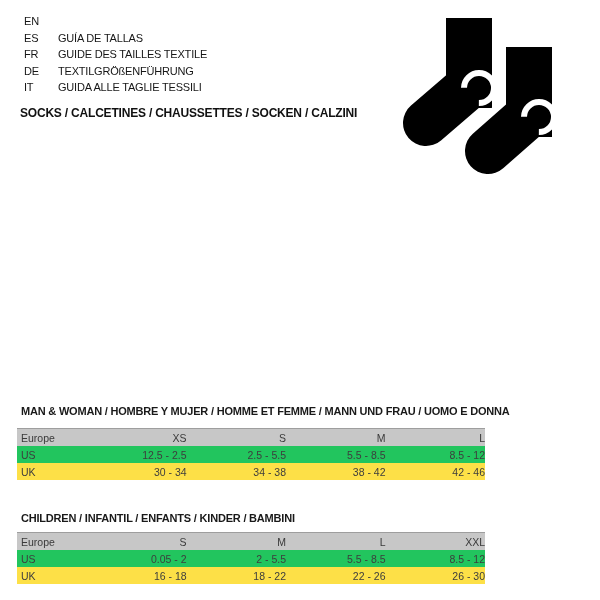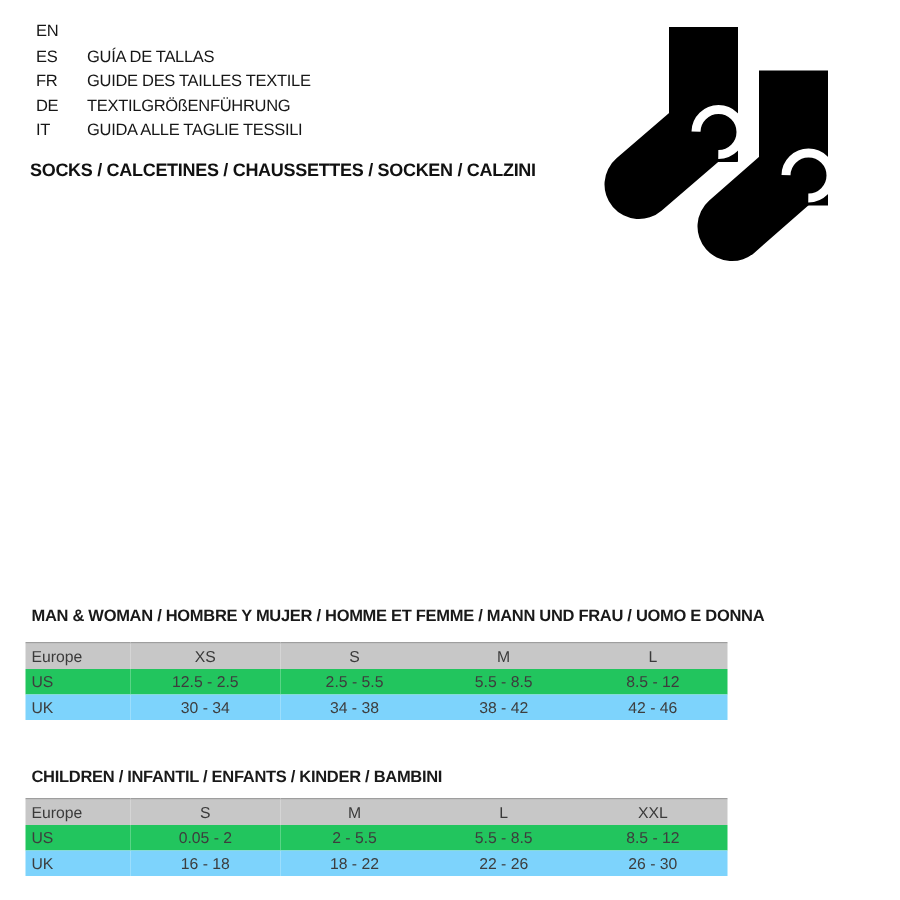--- a/index.html
+++ b/index.html
@@ -25,25 +25,25 @@
     color:#191919;white-space:nowrap;
   }
   .title-adults{top:405px;}
   .title-children{top:512px;}
   table.size-table{
     position:absolute;left:17px;width:468px;border-collapse:collapse;table-layout:fixed;
     font-size:10.5px;color:#3d3d3d;
   }
   .table-adults{top:428px;}
   .table-children{top:532px;}
-  table.size-table td{height:17px;padding:0;text-align:center;vertical-align:middle;white-space:nowrap;}
+  table.size-table td{height:17px;padding:0;text-align:right;vertical-align:middle;white-space:nowrap;}
   table.size-table td:first-child{text-align:left;padding-left:4px;}
   tr.header-row{background:#c7c7c7;border-top:1px solid #9e9e9e;color:#3a3a3a;}
   tr.row-us{background:#22c55e;}
-  tr.row-uk{background:#7dd3fc;}
+  tr.row-uk{background:#fde047;}
   col.col-region{width:15%;}
   col.col-size{width:21.25%;}
 </style>
 </head>
 <body>
 
 <div class="lang-list">
   <div class="lang-row">
     <span class="lang-code">EN</span>
   </div>

